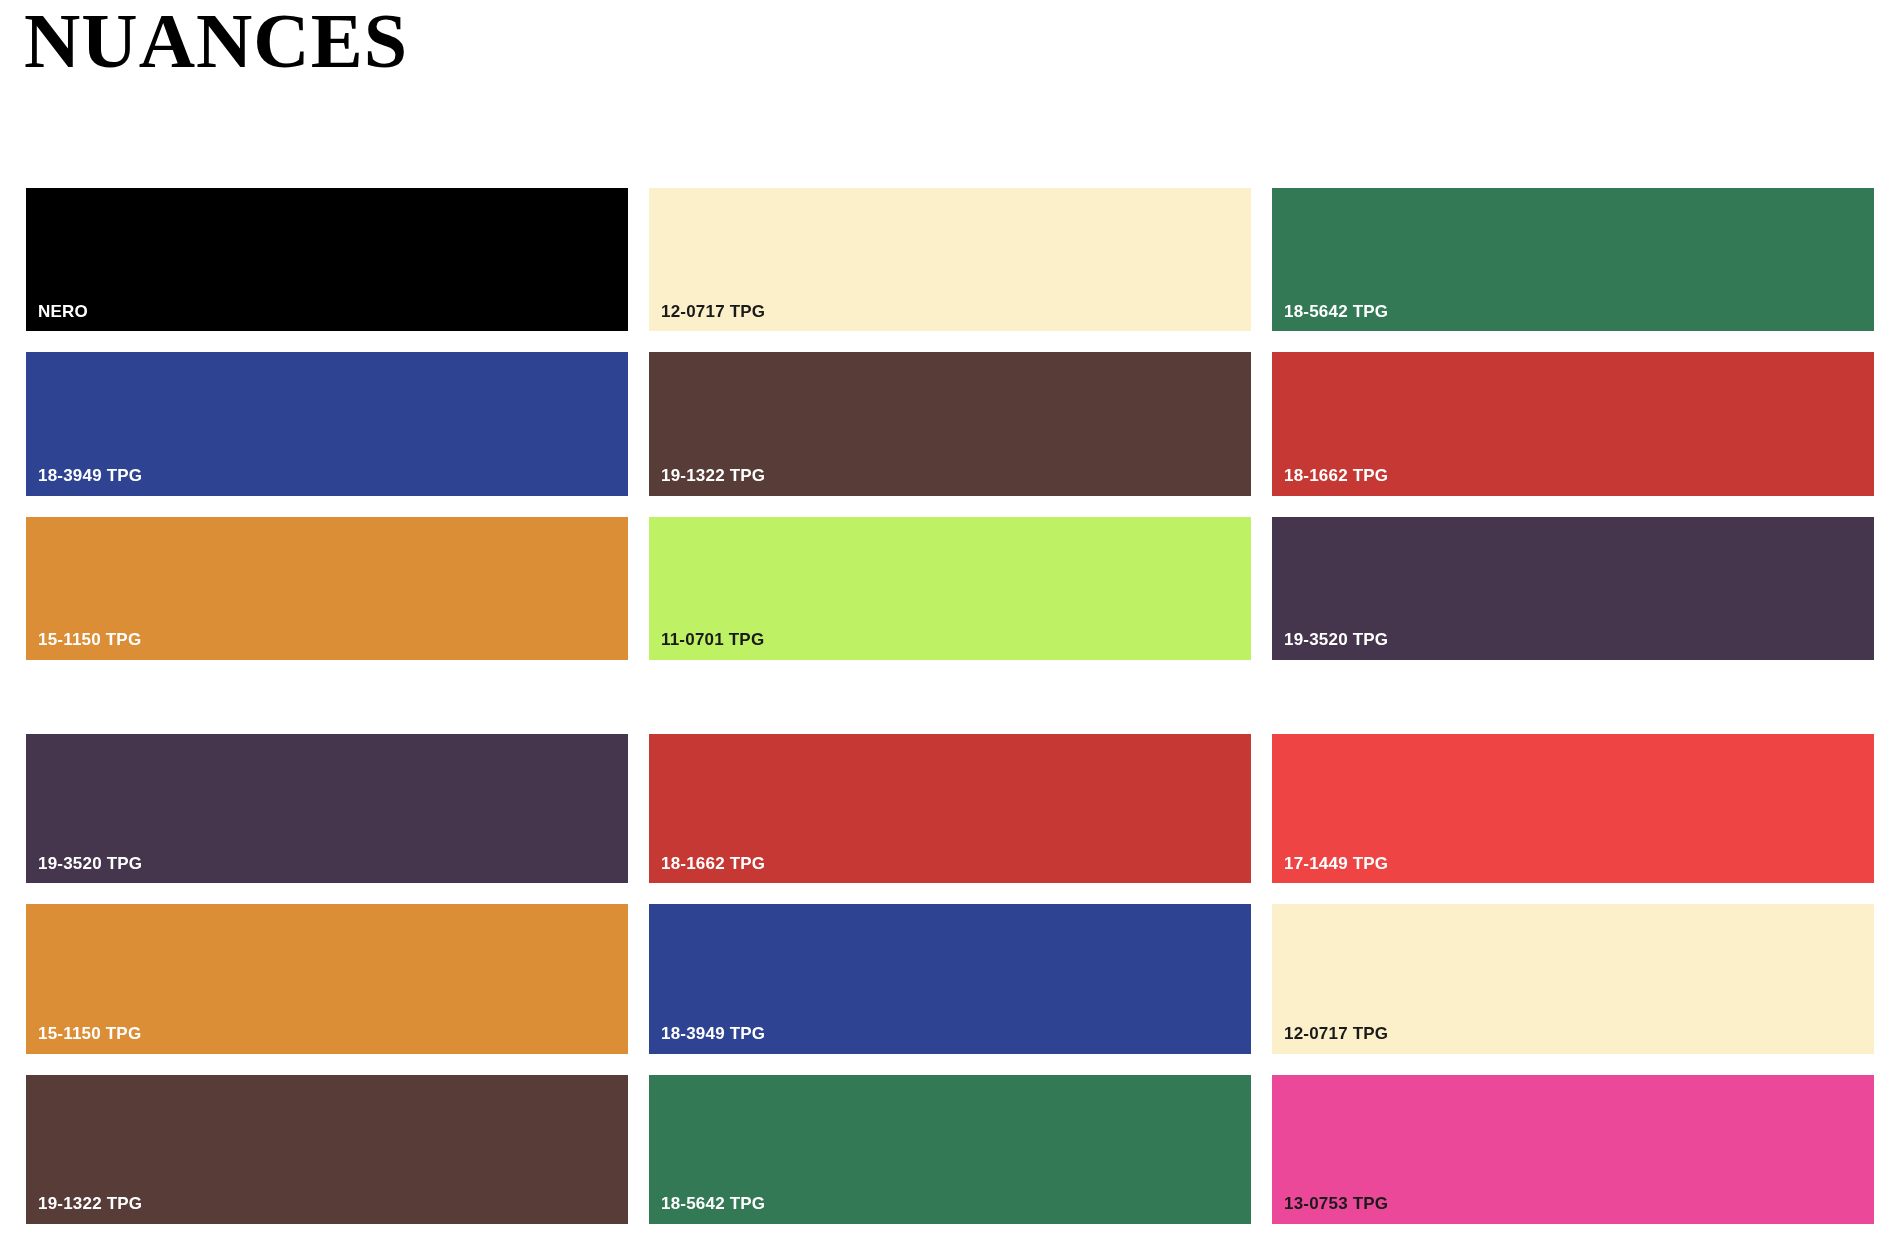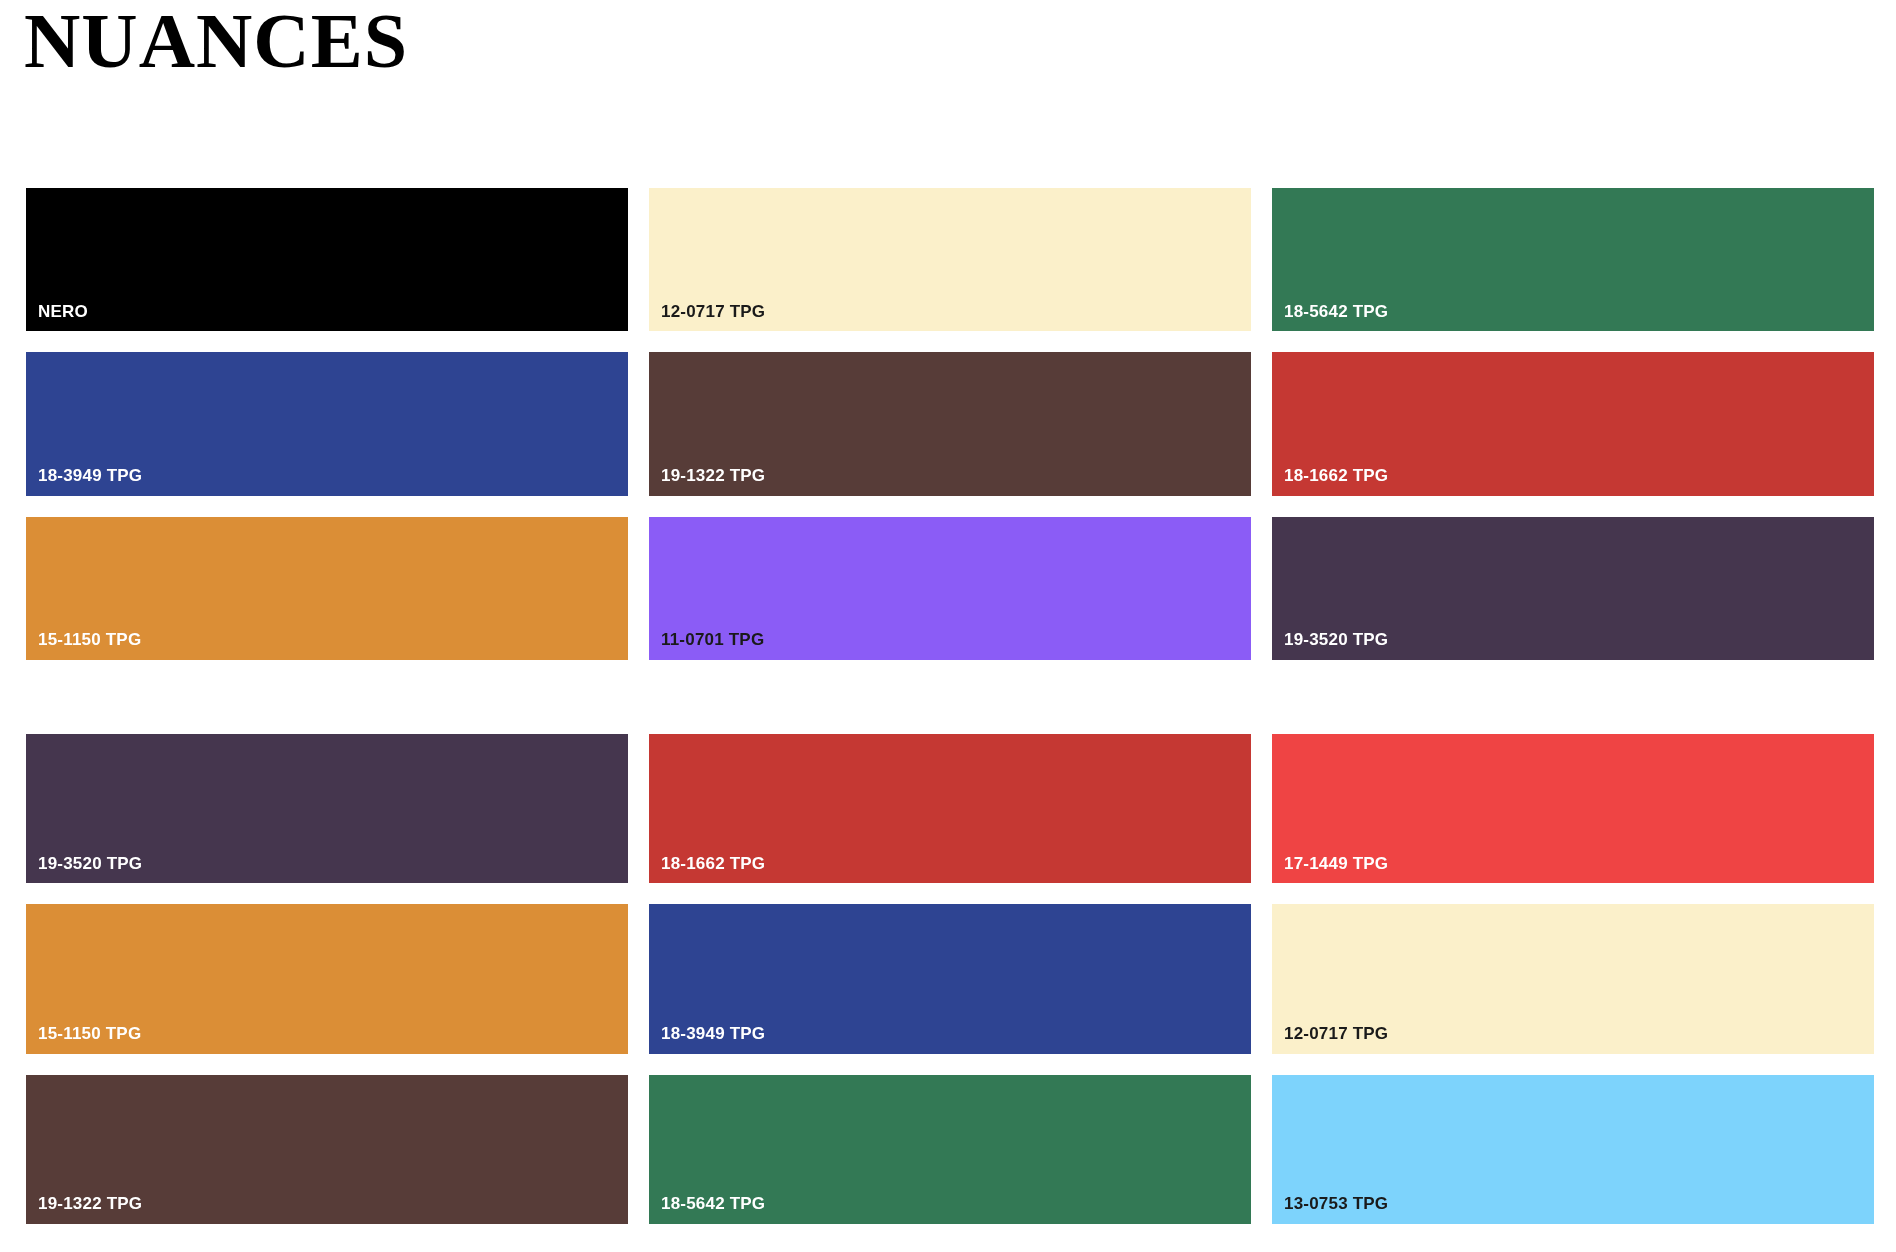--- a/index.html
+++ b/index.html
@@ -105,21 +105,21 @@
       </div>
       <div class="swatch" style="background: rgb(87, 60, 56);">
         <span class="swatch-label on-dark">19-1322 TPG</span>
       </div>
       <div class="swatch" style="background: rgb(197, 56, 51);">
         <span class="swatch-label on-dark">18-1662 TPG</span>
       </div>
       <div class="swatch" style="background: rgb(219, 142, 54);">
         <span class="swatch-label on-dark">15-1150 TPG</span>
       </div>
-      <div class="swatch" style="background: #8b5cf6;">
+      <div class="swatch" style="background: #bef264;">
         <span class="swatch-label on-light">11-0701 TPG</span>
       </div>
       <div class="swatch" style="background: rgb(69, 54, 78);">
         <span class="swatch-label on-dark">19-3520 TPG</span>
       </div>
     </div>
 
   <div class="swatch-grid grid-secondary">
       <div class="swatch" style="background: rgb(69, 54, 78);">
         <span class="swatch-label on-dark">19-3520 TPG</span>
@@ -138,18 +138,18 @@
       </div>
       <div class="swatch" style="background: rgb(251, 240, 202);">
         <span class="swatch-label on-light">12-0717 TPG</span>
       </div>
       <div class="swatch" style="background: rgb(87, 60, 56);">
         <span class="swatch-label on-dark">19-1322 TPG</span>
       </div>
       <div class="swatch" style="background: rgb(51, 121, 85);">
         <span class="swatch-label on-dark">18-5642 TPG</span>
       </div>
-      <div class="swatch" style="background: #7dd3fc;">
+      <div class="swatch" style="background: #ec4899;">
         <span class="swatch-label on-light">13-0753 TPG</span>
       </div>
     </div>
 
 </div>
 
 </body></html>

